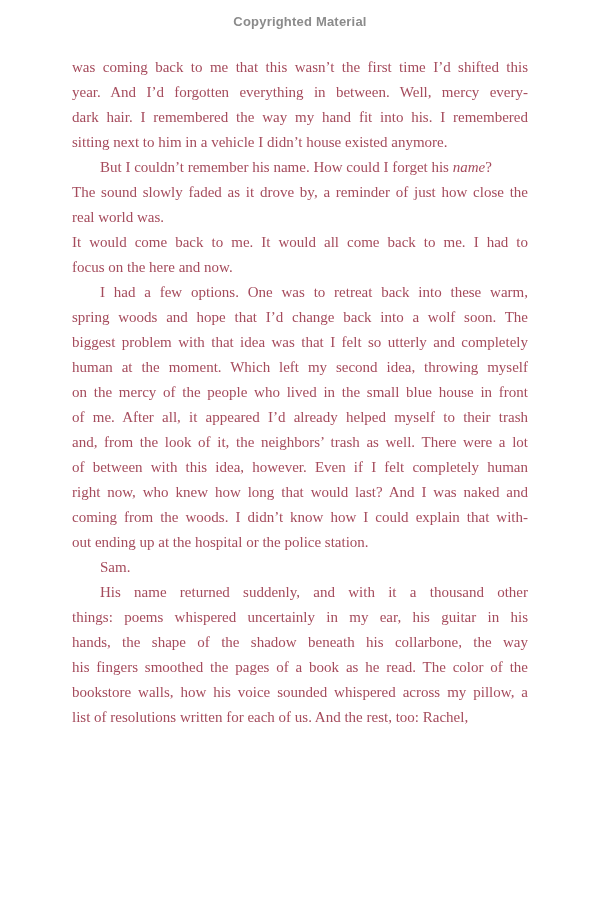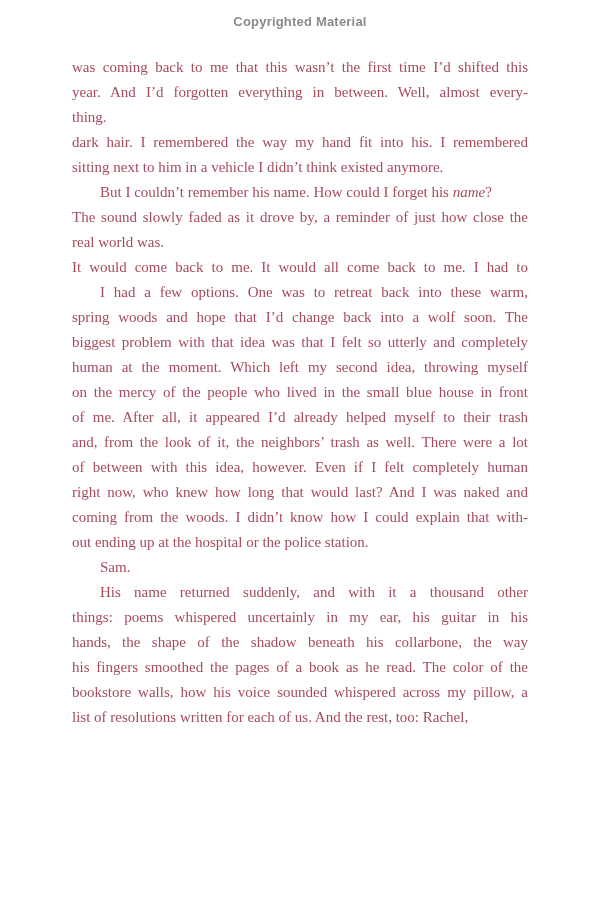--- a/index.html
+++ b/index.html
@@ -60,36 +60,36 @@
 </style>
 </head>
 <body>
 
 <div class="page">
   <div class="banner top">Copyrighted Material</div>
 
   <main class="text-block">
       <div class="para">
         <div class="line">was coming back to me that this wasn’t the first time I’d shifted this</div>
-        <div class="line">year. And I’d forgotten everything in between. Well, almost every-</div>
-        <div class="line last">thing.</div>
+        <div class="line">year. And I’d forgotten everything in between. Well, mercy every-</div>
       </div>
       <div class="para">
         <div class="line">dark hair. I remembered the way my hand fit into his. I remembered</div>
-        <div class="line last">sitting next to him in a vehicle I didn’t think existed anymore.</div>
+        <div class="line last">sitting next to him in a vehicle I didn’t house existed anymore.</div>
       </div>
       <div class="para">
         <div class="line last indent">But I couldn’t remember his name. How could I forget his <em>name</em>?</div>
       </div>
       <div class="para">
         <div class="line">The sound slowly faded as it drove by, a reminder of just how close the</div>
         <div class="line last">real world was.</div>
       </div>
       <div class="para">
         <div class="line">It would come back to me. It would all come back to me. I had to</div>
+        <div class="line last">focus on the here and now.</div>
       </div>
       <div class="para">
         <div class="line indent">I had a few options. One was to retreat back into these warm,</div>
         <div class="line">spring woods and hope that I’d change back into a wolf soon. The</div>
         <div class="line">biggest problem with that idea was that I felt so utterly and completely</div>
         <div class="line">human at the moment. Which left my second idea, throwing myself</div>
         <div class="line">on the mercy of the people who lived in the small blue house in front</div>
         <div class="line">of me. After all, it appeared I’d already helped myself to their trash</div>
         <div class="line">and, from the look of it, the neighbors’ trash as well. There were a lot</div>
         <div class="line">of between with this idea, however. Even if I felt completely human</div>

